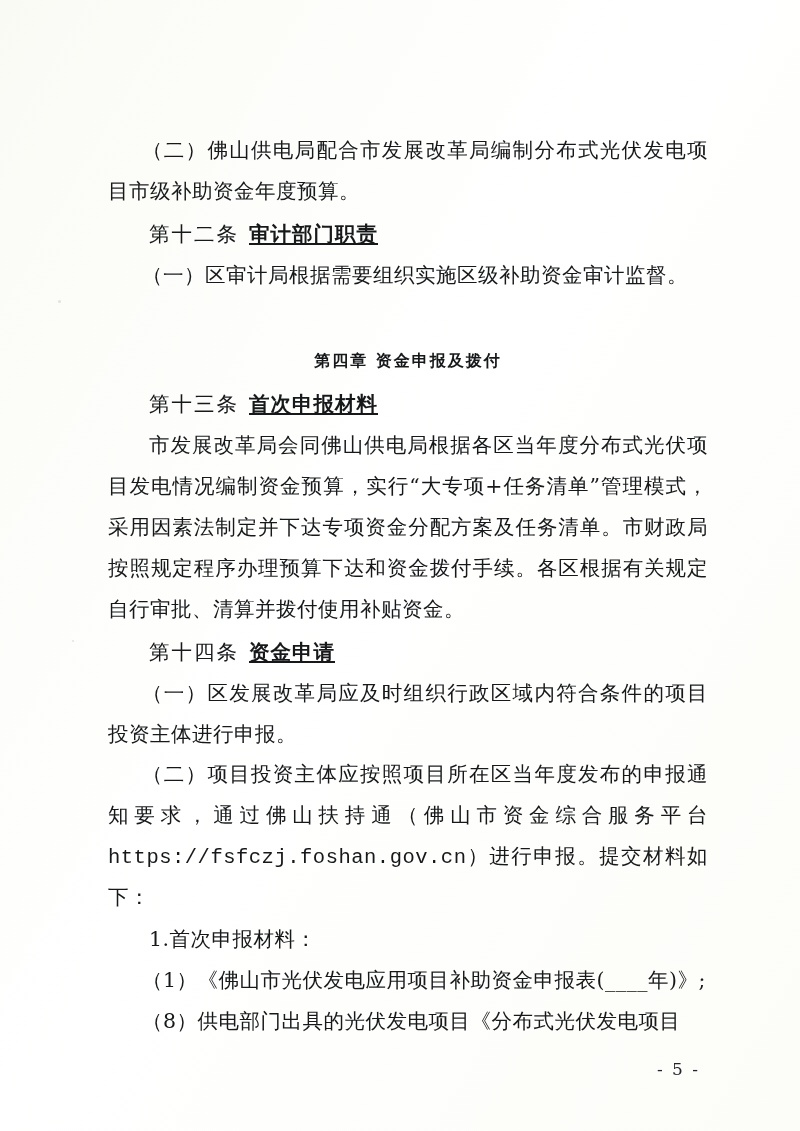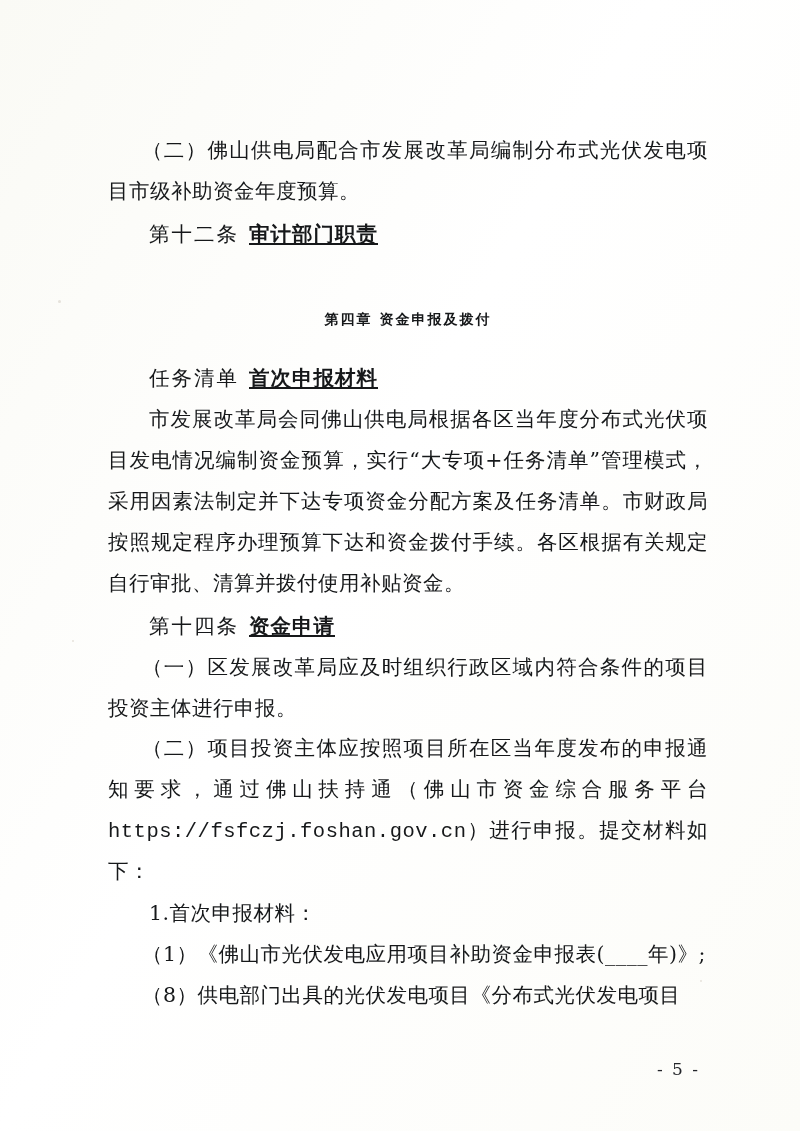--- a/index.html
+++ b/index.html
@@ -60,24 +60,24 @@
   }
   .article-head .title {
     font-weight: bold;
     margin-left: 10px;
     letter-spacing: 1px;
     text-decoration: underline;
   }
   .chapter {
     text-align: center;
     font-weight: bold;
-    font-size: 14px;
+    font-size: 16px;
     letter-spacing: 2px;
     margin-top: 44px;
-    margin-bottom: 18px;
+    margin-bottom: 3px;
   }
   .url {
     font-family: Liberation Mono, monospace;
     letter-spacing: 0.5px;
   }
   .page-number {
     position: absolute;
     right: 100px;
     bottom: 52px;
     font-size: 17px;
@@ -102,26 +102,27 @@
   <div class="speck" style="left:700px; top:980px; width:2px; height:2px;"></div>
 
   <div class="content">
 
     <p class="indent-paren">（二）佛山供电局配合市发展改革局编制分布式光伏发电项目市级补助资金年度预算。</p>
 
     <p class="article-head">
       <span class="num">第十二条</span><span class="title">审计部门职责</span>
     </p>
 
+    <p class="indent-paren">（一）区审计局根据需要组织实施区级补助资金审计监督。</p>
 
 
     <p class="chapter">第四章  资金申报及拨付</p>
 
     <p class="article-head">
-      <span class="num">任务清单</span><span class="title">首次申报材料</span>
+      <span class="num">第十三条</span><span class="title">首次申报材料</span>
     </p>
 
     <p class="indent">市发展改革局会同佛山供电局根据各区当年度分布式光伏项目发电情况编制资金预算，实行“大专项+任务清单”管理模式，采用因素法制定并下达专项资金分配方案及任务清单。市财政局按照规定程序办理预算下达和资金拨付手续。各区根据有关规定自行审批、清算并拨付使用补贴资金。</p>
 
     <p class="article-head">
       <span class="num">第十四条</span><span class="title">资金申请</span>
     </p>
 
     <p class="indent-paren">（一）区发展改革局应及时组织行政区域内符合条件的项目投资主体进行申报。</p>
 

